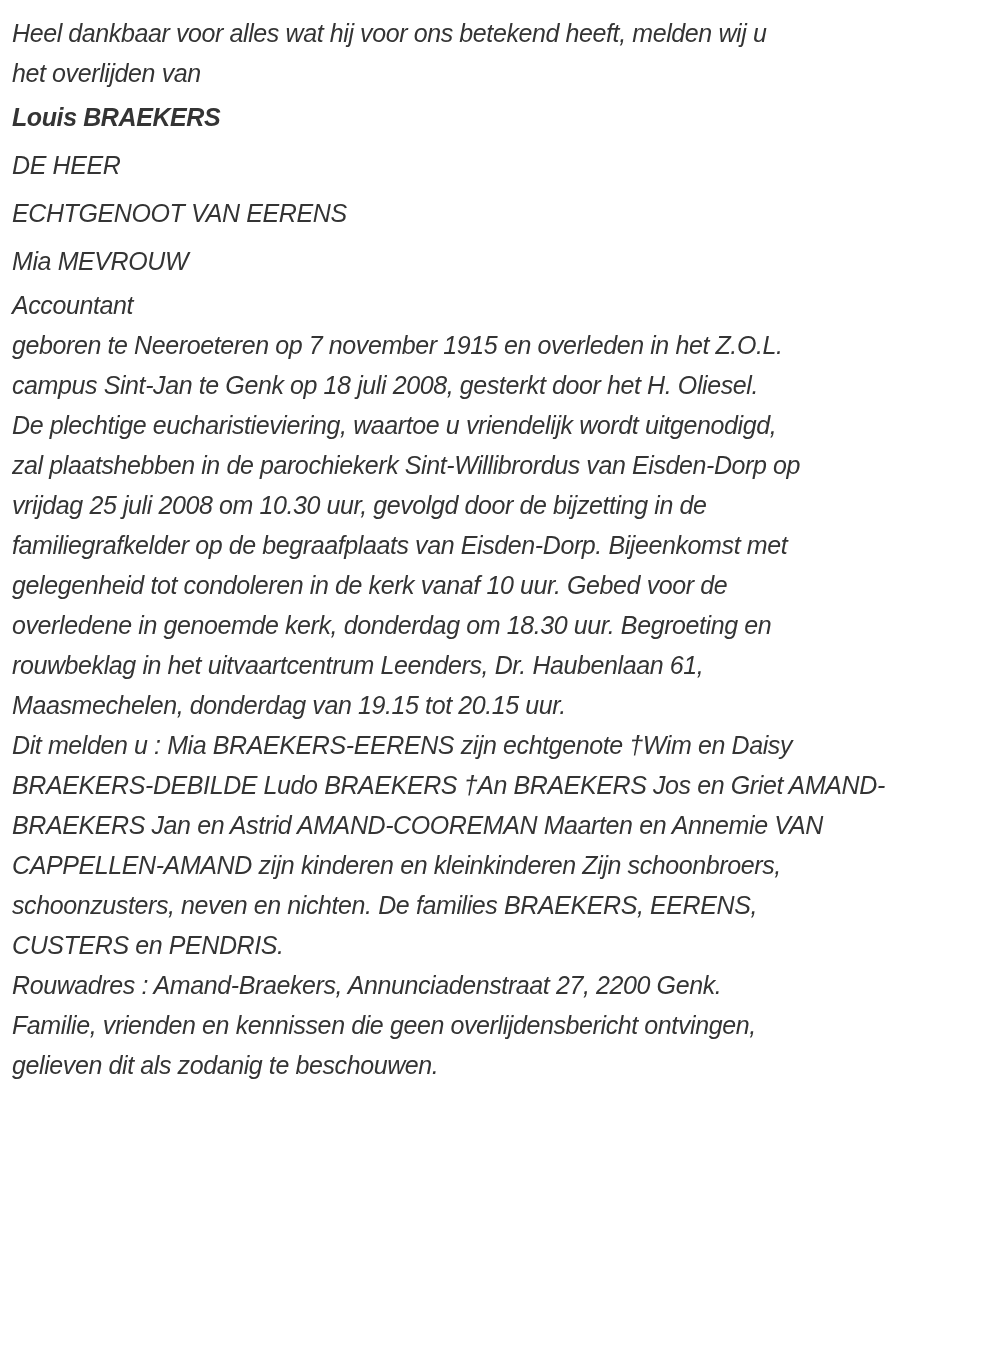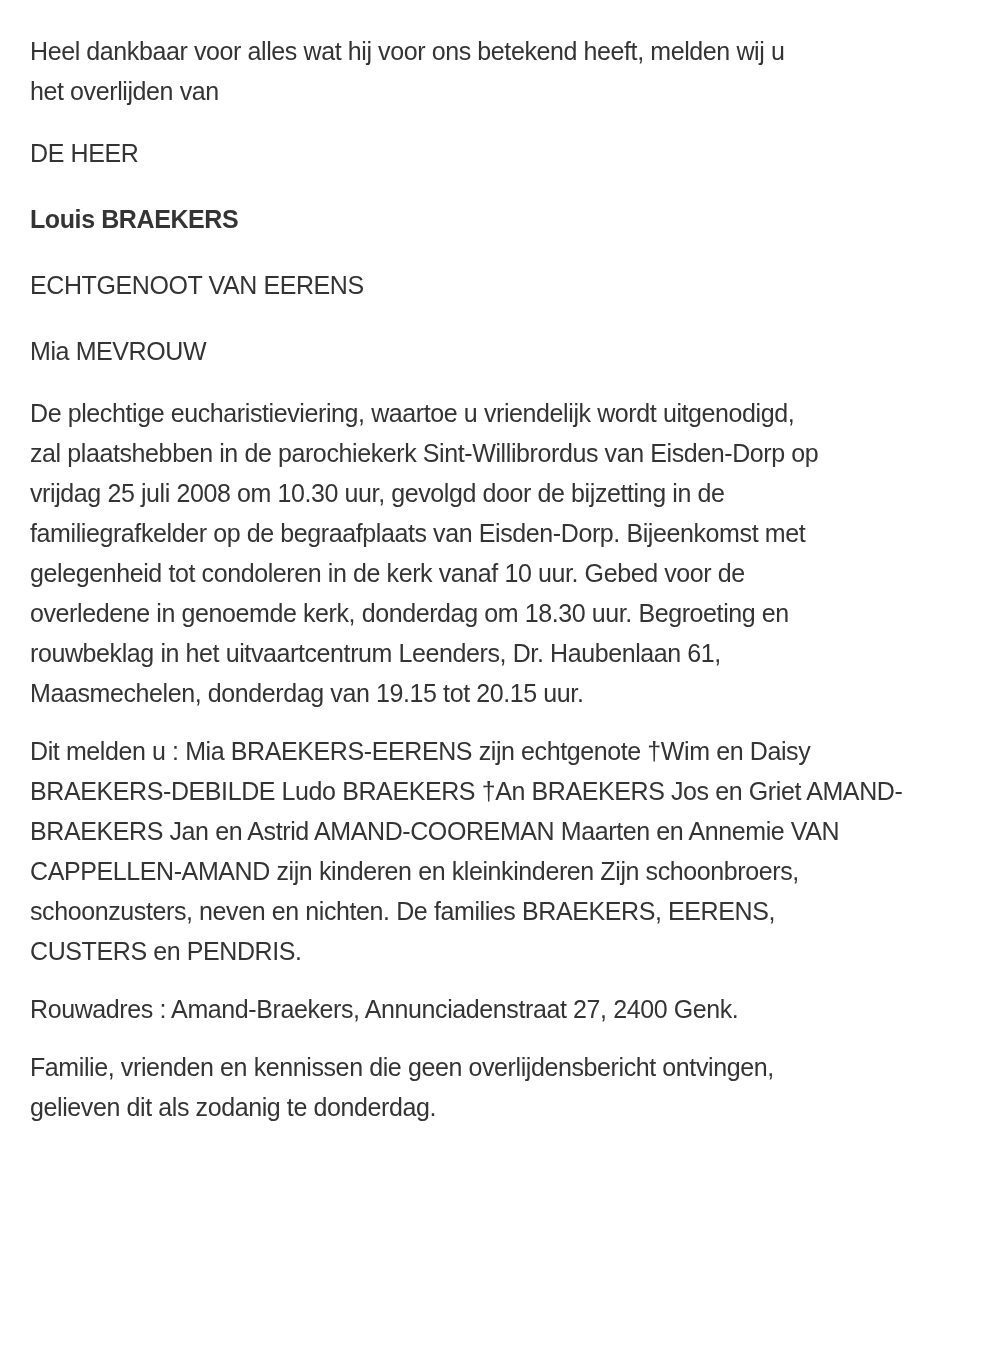--- a/index.html
+++ b/index.html
@@ -14,22 +14,23 @@
     font-family: "Liberation Sans", "DejaVu Sans", sans-serif;
     color: #343434;
   }
   .doc {
     padding: 13px 12px 0 12px;
     font-size: 25px;
     line-height: 40px;
     letter-spacing: -0.4px;
   }
   .doc p {
-    margin: 18px;
+    margin: 0;
     white-space: pre-line; 
+    font-style: italic;
   }
   .para { margin: 0; }
   .intro-paragraph          { margin-top: 0; }
   .salutation-line          { margin-top: 42px; line-height: 48px; }
   .deceased-name            { line-height: 48px; font-weight: 700; }
   .spouse-intro-line        { line-height: 48px; }
   .spouse-name              { line-height: 48px; }
   .profession-line          { margin-top: 35px; }
   .birth-death-paragraph    { margin-top: 45px; }
   .ceremony-paragraph       { margin-top: 41px; }
@@ -38,44 +39,47 @@
   .closing-paragraph        { margin-top: 39px; }
 </style>
 </head>
 <body>
 
 <div class="doc">
 
   <p class="para intro-paragraph">Heel dankbaar voor alles wat hij voor ons betekend heeft, melden wij u
 het overlijden van</p>
 
+  <p class="para deceased-name">Louis BRAEKERS</p>
+
   <p class="para salutation-line">DE HEER</p>
-
-  <p class="para deceased-name">Louis BRAEKERS</p>
 
   <p class="para spouse-intro-line">ECHTGENOOT VAN EERENS</p>
 
   <p class="para spouse-name">Mia MEVROUW</p>
 
+  <p class="para profession-line">Accountant</p>
 
+  <p class="para birth-death-paragraph">geboren te Neeroeteren op 7 november 1915 en overleden in het Z.O.L.
+campus Sint-Jan te Genk op 18 juli 2008, gesterkt door het H. Oliesel.</p>
 
   <p class="para ceremony-paragraph">De plechtige eucharistieviering, waartoe u vriendelijk wordt uitgenodigd,
 zal plaatshebben in de parochiekerk Sint-Willibrordus van Eisden-Dorp op
 vrijdag 25 juli 2008 om 10.30 uur, gevolgd door de bijzetting in de
 familiegrafkelder op de begraafplaats van Eisden-Dorp. Bijeenkomst met
 gelegenheid tot condoleren in de kerk vanaf 10 uur. Gebed voor de
 overledene in genoemde kerk, donderdag om 18.30 uur. Begroeting en
 rouwbeklag in het uitvaartcentrum Leenders, Dr. Haubenlaan 61,
 Maasmechelen, donderdag van 19.15 tot 20.15 uur.</p>
 
   <p class="para announcement-paragraph">Dit melden u : Mia BRAEKERS-EERENS zijn echtgenote †Wim en Daisy
 BRAEKERS-DEBILDE Ludo BRAEKERS †An BRAEKERS Jos en Griet AMAND-
 BRAEKERS Jan en Astrid AMAND-COOREMAN Maarten en Annemie VAN
 CAPPELLEN-AMAND zijn kinderen en kleinkinderen Zijn schoonbroers,
 schoonzusters, neven en nichten. De families BRAEKERS, EERENS,
 CUSTERS en PENDRIS.</p>
 
-  <p class="para mourning-address-line">Rouwadres : Amand-Braekers, Annunciadenstraat 27, 2400 Genk.</p>
+  <p class="para mourning-address-line">Rouwadres : Amand-Braekers, Annunciadenstraat 27, 2200 Genk.</p>
 
   <p class="para closing-paragraph">Familie, vrienden en kennissen die geen overlijdensbericht ontvingen,
-gelieven dit als zodanig te donderdag.</p>
+gelieven dit als zodanig te beschouwen.</p>
 
 </div>
 
 </body></html>

